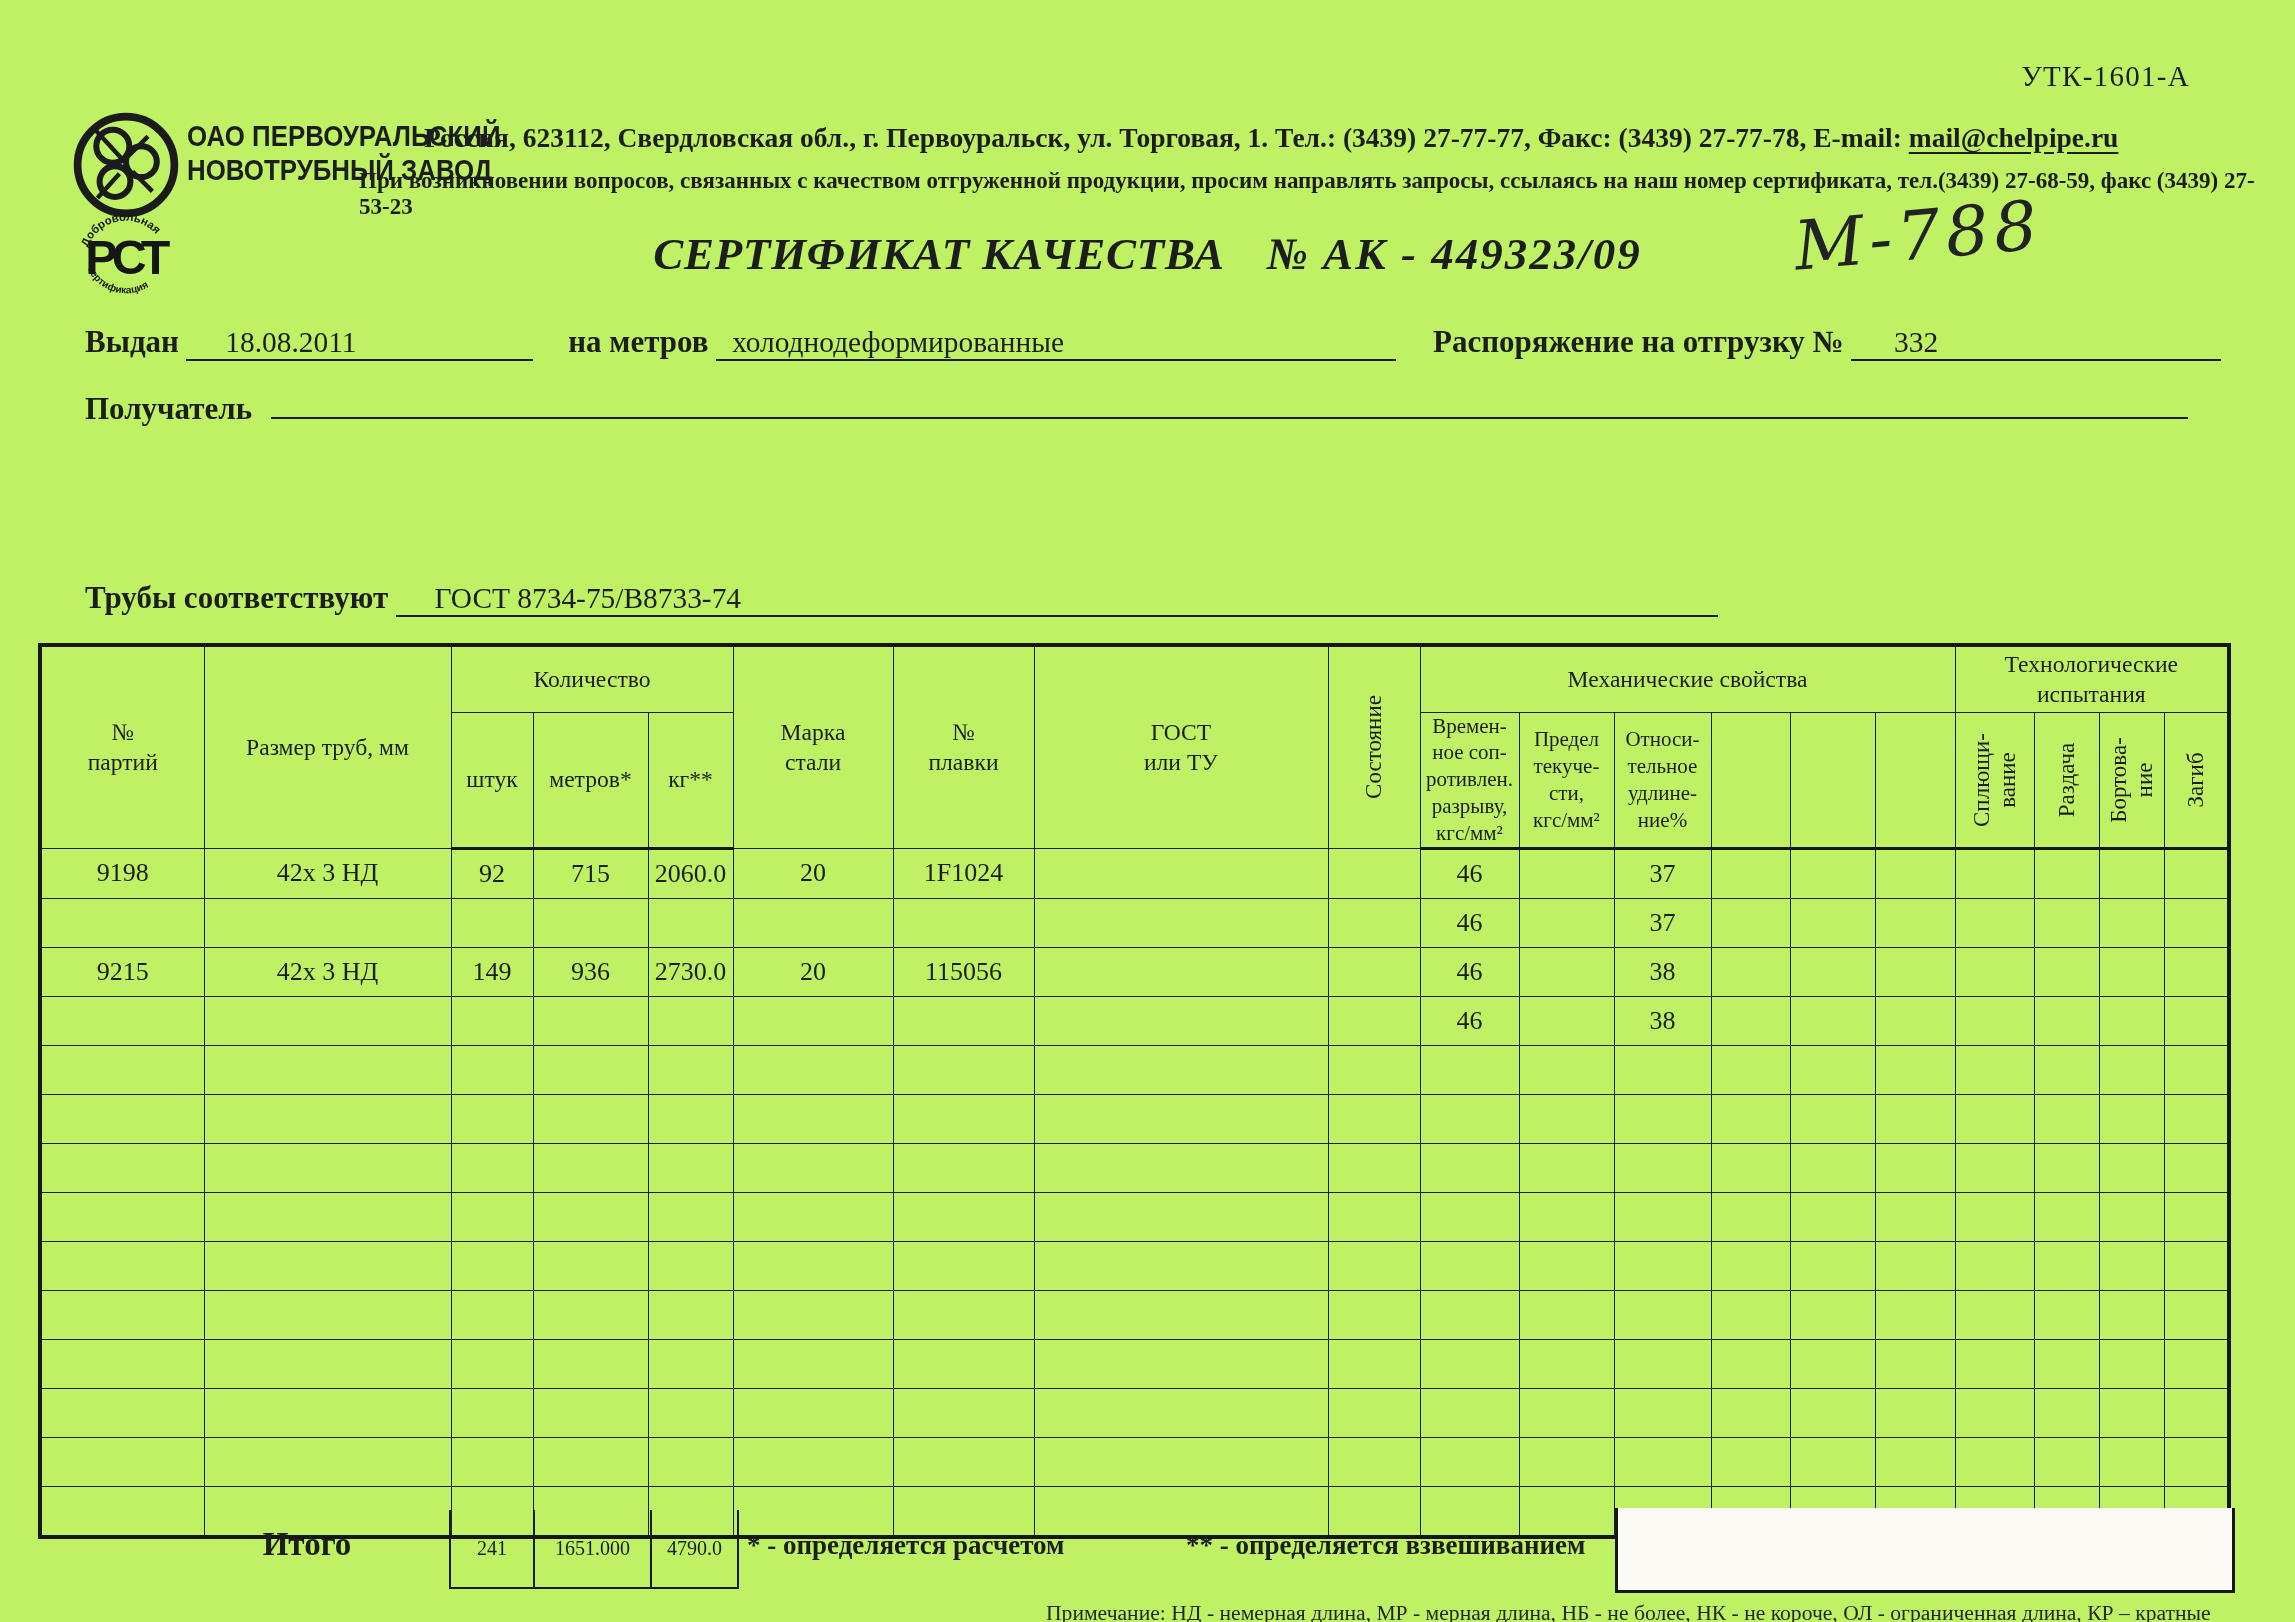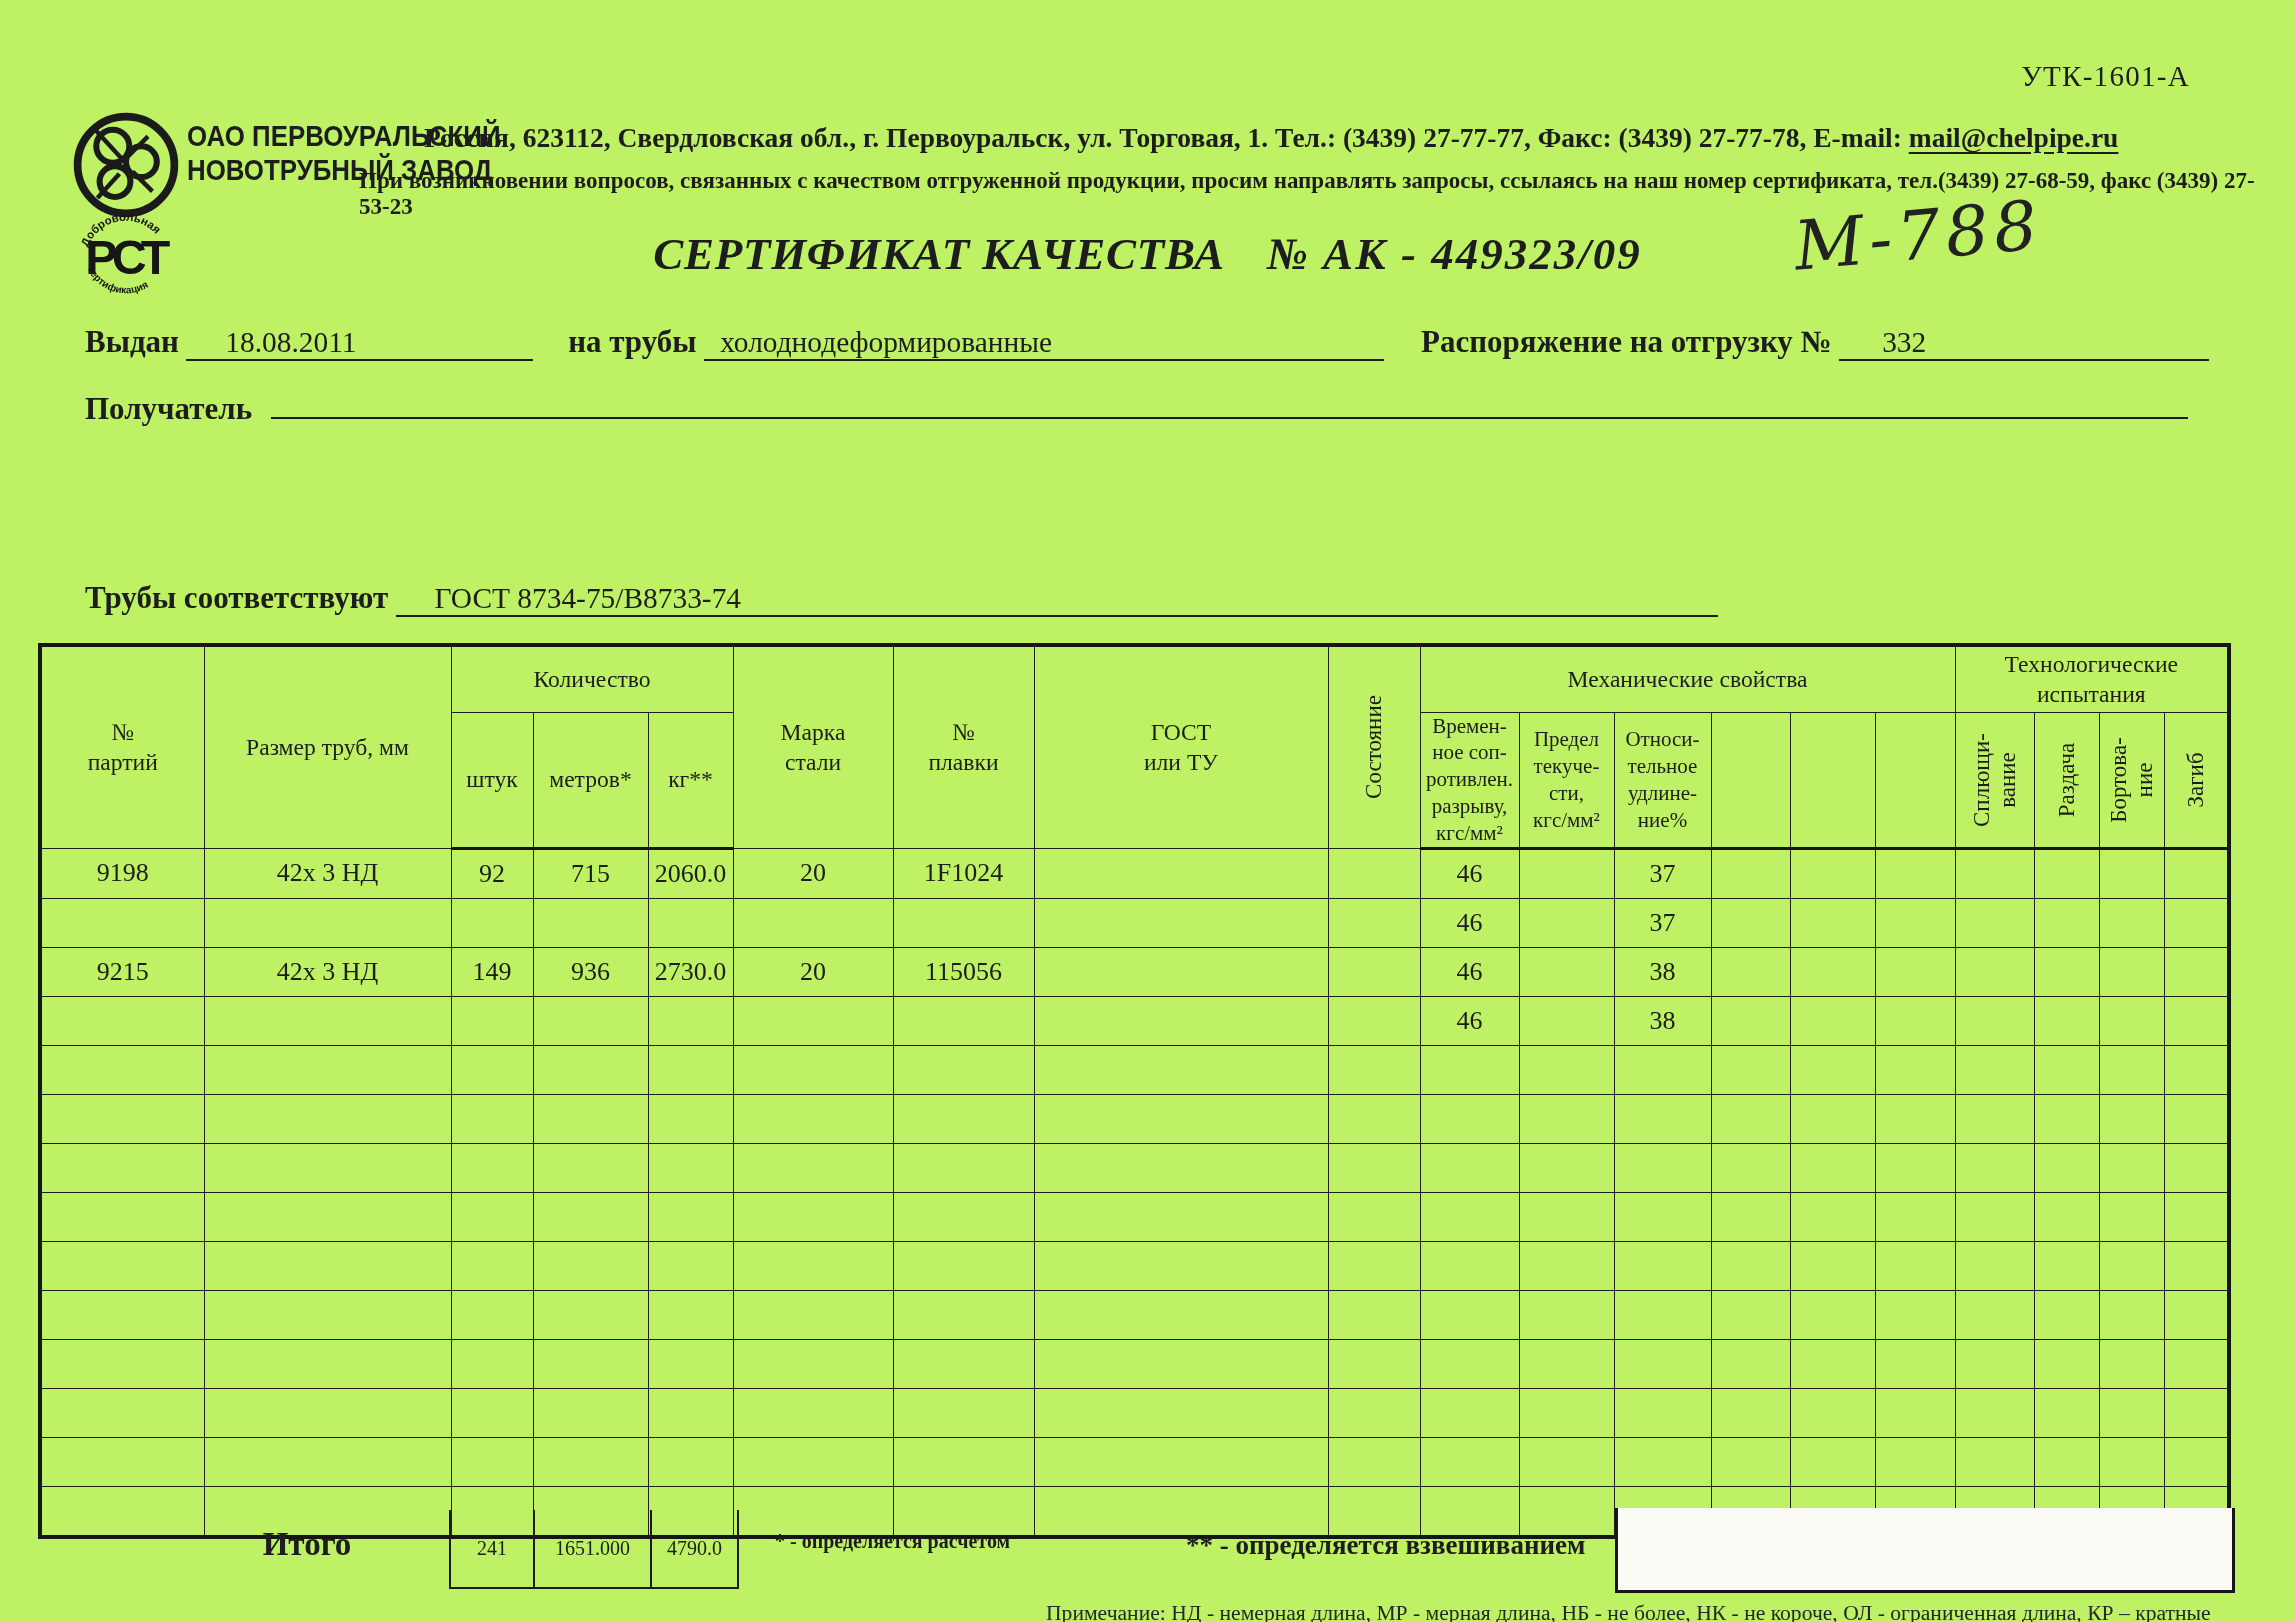--- a/index.html
+++ b/index.html
@@ -44,21 +44,21 @@
   #cert-table tbody td{height:48px;font-size:26px;}
   .vcell{position:relative;}
   .vcell span{position:absolute;top:50%;left:50%;transform:translate(-50%,-50%) rotate(-90deg);
     white-space:pre-line;width:max-content;font-size:23px;line-height:1.15;}
   
   #totals-label{position:absolute;left:196px;top:1526px;width:222px;text-align:center;
     font-size:33px;font-weight:bold;}
   #totals-table{position:absolute;left:449px;top:1510px;border-collapse:collapse;table-layout:fixed;}
   #totals-table td{border:2.6px solid #1a1a1a;border-top:none;height:77px;text-align:center;
     font-size:20px;padding:0;}
-  #fn1{position:absolute;left:775px;top:1530px;font-size:20px;font-weight:bold;}
+  #fn1{position:absolute;left:747px;top:1530px;font-size:27px;font-weight:bold;}
   #fn2{position:absolute;left:1186px;top:1530px;font-size:27px;font-weight:bold;}
   #right-box{position:absolute;left:1615px;top:1508px;width:614px;height:82px;
     border:3.9px solid #161616;border-top:none;background:#fbfaf4;}
   #note{position:absolute;left:1046px;top:1601px;width:1230px;font-size:21.6px;color:#262626;}
 </style>
 </head>
 <body>
 
 <div id="page">
 
@@ -93,21 +93,21 @@
   </svg>
 
   <div id="title-row">
     <span>СЕРТИФИКАТ КАЧЕСТВА</span><span class="num">№  АК - 449323/09</span>
   </div>
   <div id="handwritten">М-788</div>
 
   <div class="frow" style="top:324px;">
     <span class="lbl">Выдан</span>
     <span class="ul" style="width:308px;padding-left:39px;">18.08.2011</span>
-    <span class="lbl" style="margin-left:27.5px;">на трубы</span>
+    <span class="lbl" style="margin-left:27.5px;">на метров</span>
     <span class="ul" style="width:664px;padding-left:16.4px;">холоднодеформированные</span>
     <span class="lbl" style="margin-left:29.4px;">Распоряжение на отгрузку №</span>
     <span class="ul" style="width:327px;padding-left:43px;">332</span>
   </div>
 
   <div class="frow" style="top:391px;">
     <span class="lbl">Получатель</span>
     <span class="ul" style="width:1917px;margin-left:11.8px;"></span>
   </div>
 

